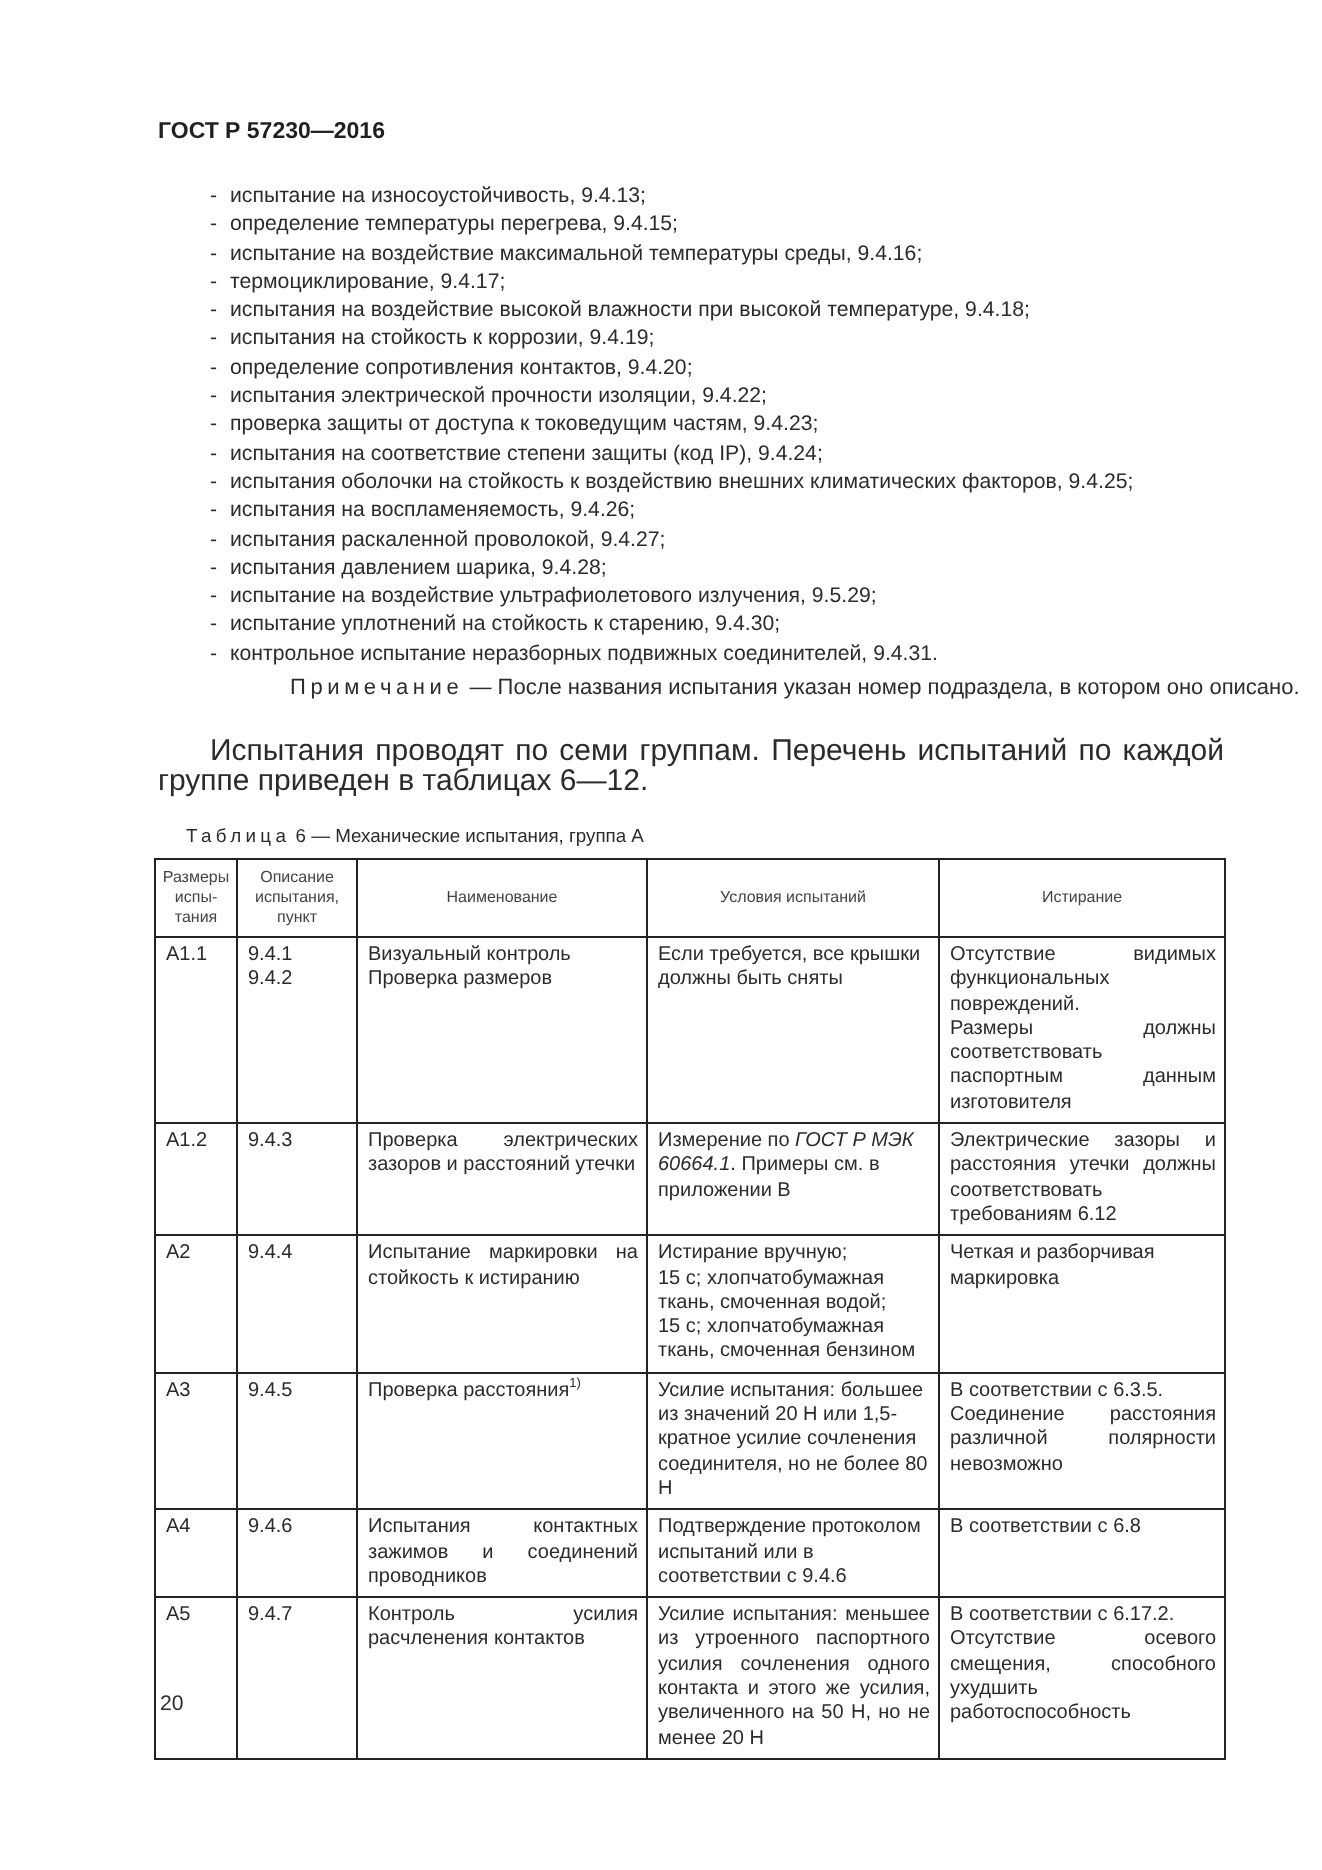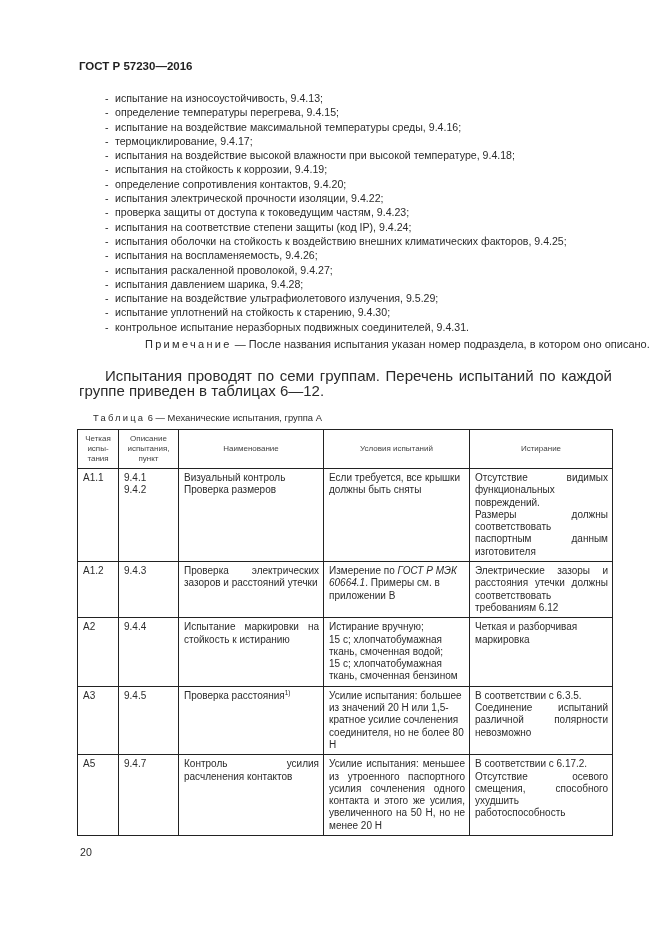--- a/index.html
+++ b/index.html
@@ -89,21 +89,21 @@
 <table class="t6">
   <colgroup>
     <col style="width:41px">
       <col style="width:60px">
       <col style="width:145px">
       <col style="width:146px">
       <col style="width:143px">
   </colgroup>
   <thead>
     <tr>
-      <th>Четкая испы-тания</th>
+      <th>Размеры испы-тания</th>
       <th>Описание испытания, пункт</th>
       <th>Наименование</th>
       <th>Условия испытаний</th>
       <th>Истирание</th>
     </tr>
   </thead>
   <tbody>
     <tr style="height:62px">
       <td>A1.1</td>
       <td>
@@ -140,22 +140,29 @@
       </td>
       <td>Четкая и разборчивая маркировка</td>
     </tr>
     <tr style="height:66px">
       <td>A3</td>
       <td>9.4.5</td>
       <td><span>Проверка расстояния</span><span class="sup">1)</span></td>
       <td>Усилие испытания: большее из значений 20 Н или 1,5-кратное усилие сочленения соединителя, но не более 80 Н</td>
       <td class="just">
         <span class="pline">В соответствии с 6.3.5.</span>
-        <span class="pline">Соединение испытаний различной полярности невозможно</span>
+        <span class="pline">Соединение расстояния различной полярности невозможно</span>
       </td>
+    </tr>
+    <tr style="height:39px">
+      <td>A4</td>
+      <td>9.4.6</td>
+      <td class="just">Испытания контактных зажимов и соединений проводников</td>
+      <td>Подтверждение протоколом испытаний или в соответствии с 9.4.6</td>
+      <td>В соответствии с 6.8</td>
     </tr>
     <tr style="height:78px">
       <td>A5</td>
       <td>9.4.7</td>
       <td class="just">Контроль усилия расчленения контактов</td>
       <td class="just">Усилие испытания: меньшее из утроенного паспортного усилия сочленения одного контакта и этого же усилия, увеличенного на 50 Н, но не менее 20 Н</td>
       <td class="just">
         <span class="pline">В соответствии с 6.17.2.</span>
         <span class="pline">Отсутствие осевого смещения, способного ухудшить работоспособность</span>
       </td>

